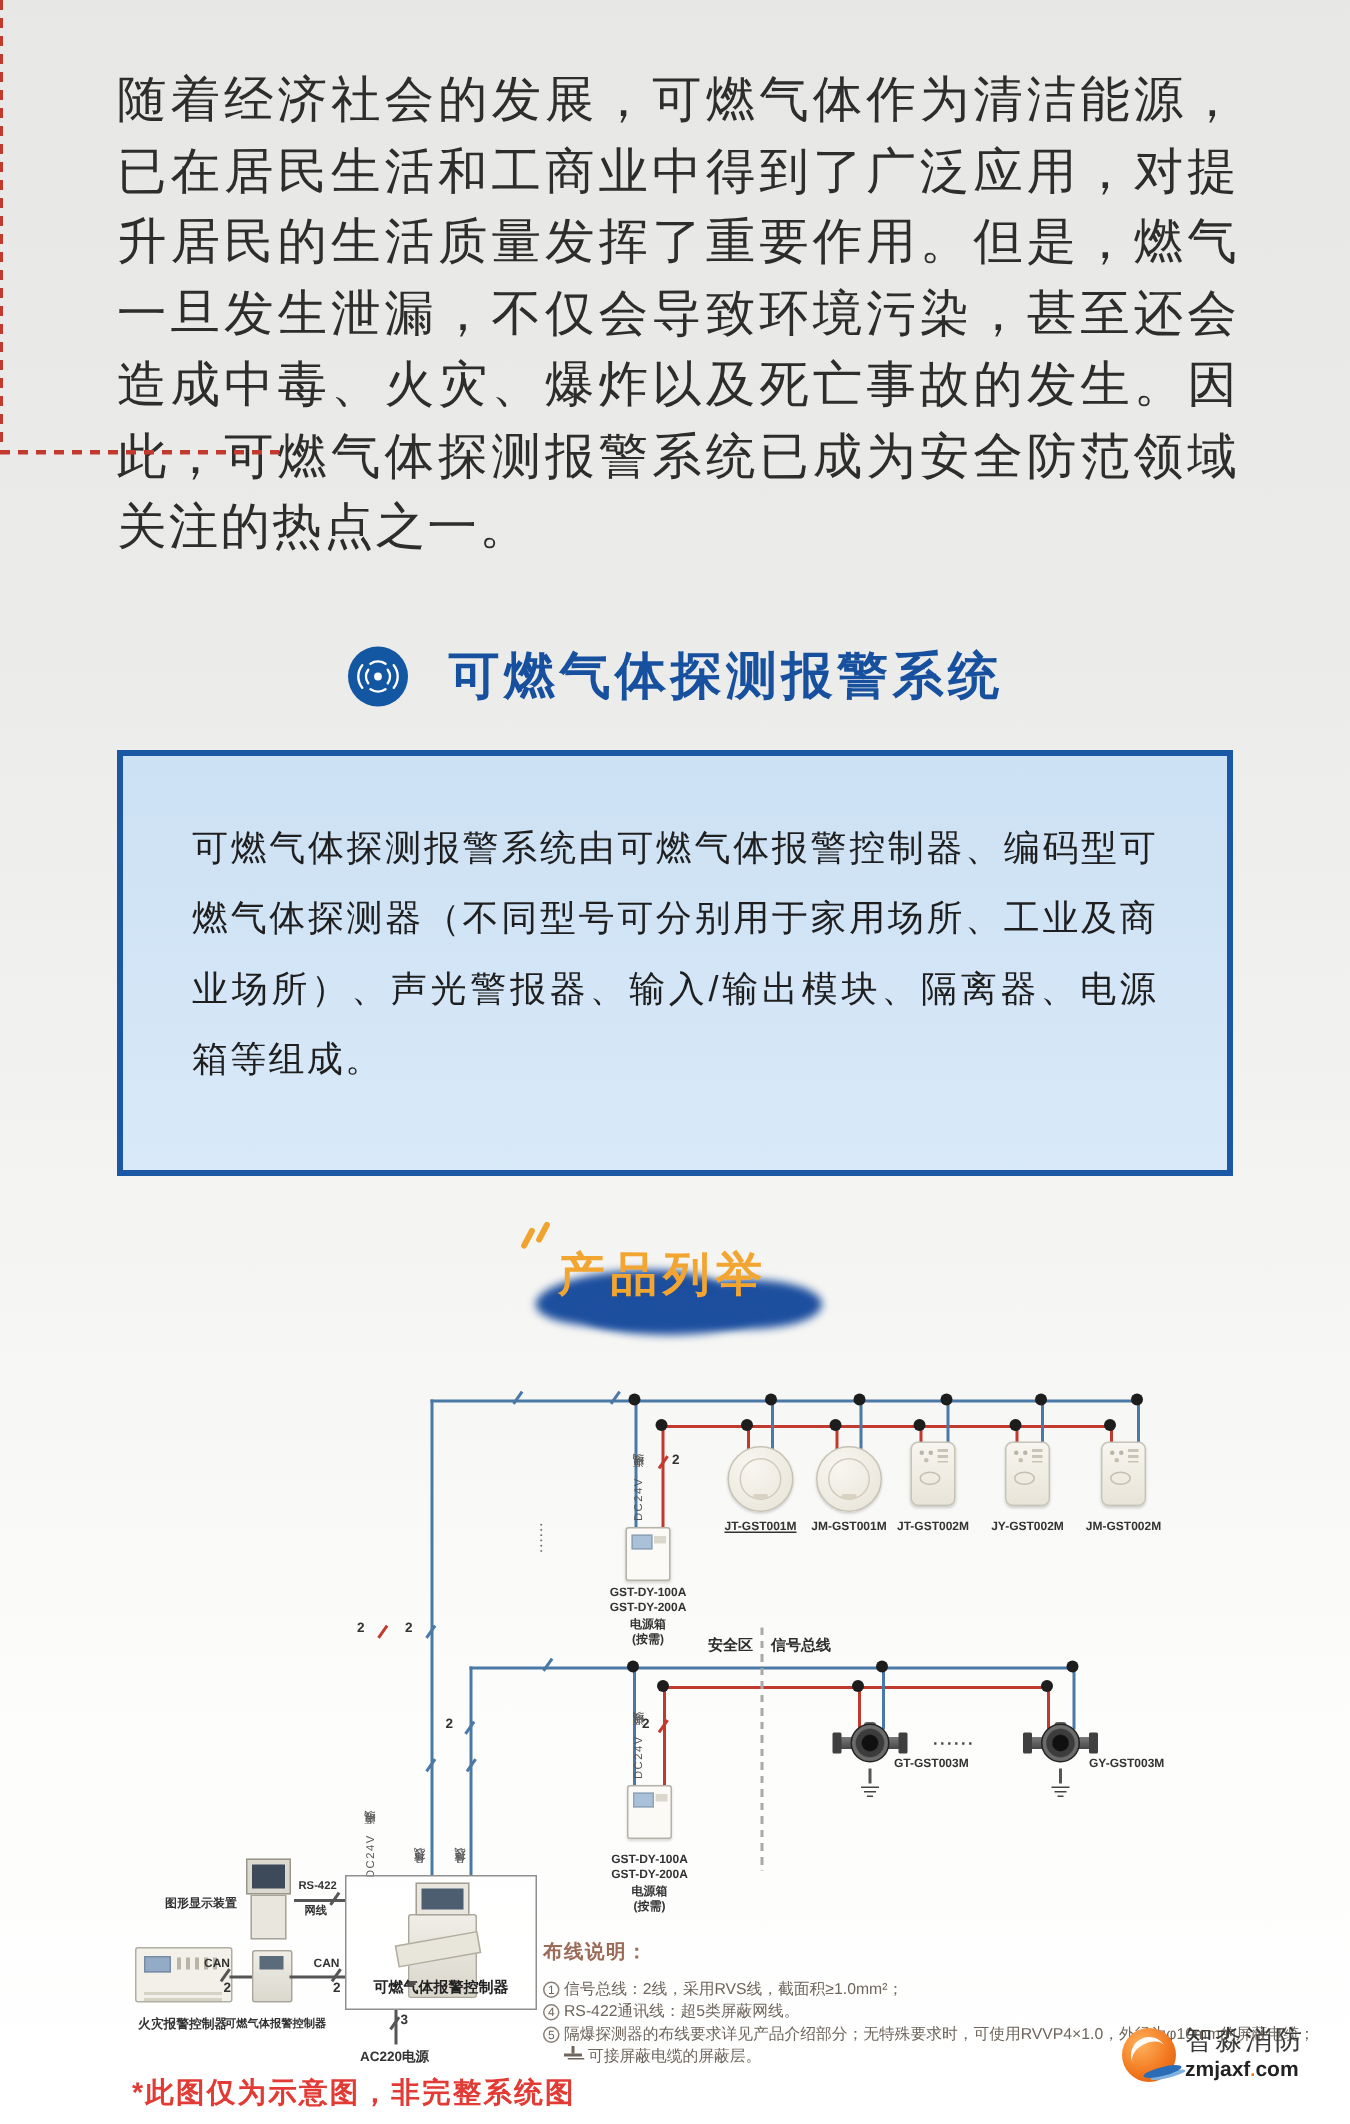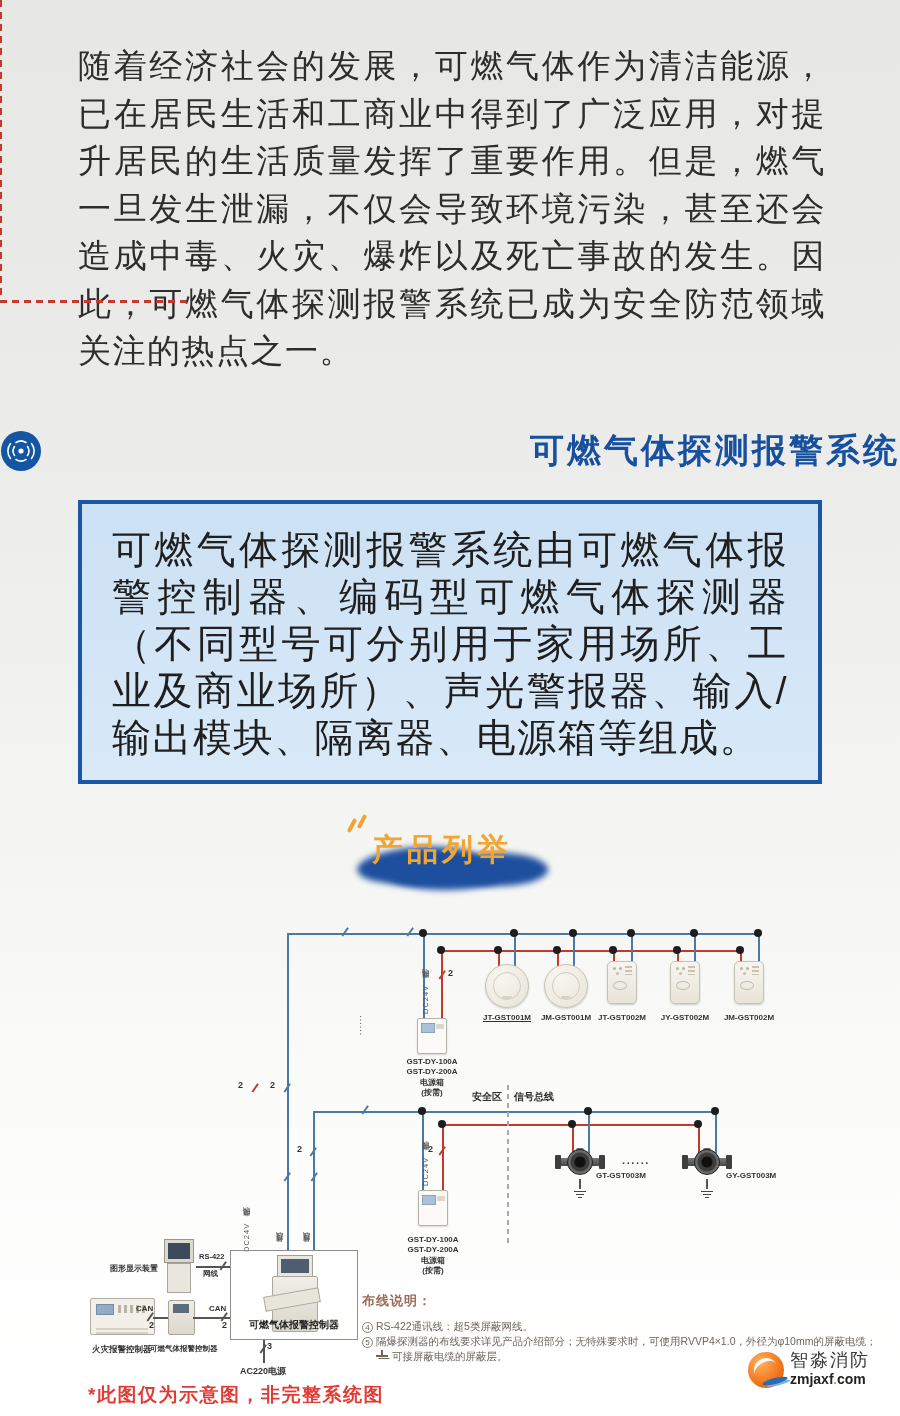--- a/index.html
+++ b/index.html
@@ -2,27 +2,27 @@
 <html><head>
 <meta charset="utf-8">
 <style>
   html,body{margin:0;padding:0;}
   body{font-family:"Liberation Sans","DejaVu Sans",sans-serif;}
   .page{position:relative;width:900px;height:1416px;overflow:hidden;
         background:linear-gradient(180deg,#e7e7e5 0%,#ebebe9 30%,#f4f4f2 58%,#fcfcfb 80%,#ffffff 100%);}
   
   .intro{position:absolute;left:78px;top:42px;width:748px;font-size:33px;line-height:47.5px;
          letter-spacing:1.5px;color:#2d2d2d;font-weight:500;text-align:justify;}
-  .sec-head{position:absolute;left:0;top:428px;width:900px;display:flex;justify-content:space-between;
+  .sec-head{position:absolute;left:0;top:428px;width:900px;display:flex;justify-content:center;
             align-items:center;gap:26px;}
   .sec-title{font-size:34px;font-weight:bold;color:#17509e;letter-spacing:3px;}
   .infobox{position:absolute;left:78px;top:500px;width:744px;height:284px;box-sizing:border-box;
            border:4px solid #1a57a5;background:linear-gradient(180deg,#cce1f4,#d9e9f8);
            padding:22px 30px;}
-  .infobox p{margin:0;font-size:39px;line-height:47px;letter-spacing:1.5px;color:#1f1f1f;
+  .infobox p{margin:16px;font-size:24px;line-height:47px;letter-spacing:1.5px;color:#1f1f1f;
              font-weight:500;text-align:justify;}
   
   .blob{position:absolute;background:#1d4f9f;border-radius:50%;filter:blur(3px);}
   .quote-bar{position:absolute;width:4px;height:15px;border-radius:3px;background:#f0a42f;
              transform:rotate(28deg);}
   .prod-title{position:absolute;left:372px;top:829px;font-size:31px;font-weight:bold;
               color:#f2a530;letter-spacing:4px;}
   
   .dg{position:absolute;left:0;top:0;width:900px;height:1416px;}
   .hl,.vl{position:absolute;}
@@ -348,20 +348,21 @@
     <span class="mb-label">可燃气体报警控制器</span>
 
     <div class="vl dark" style="left:263px;top:1340px;height:23px;"></div>
     <span class="tick dark" style="left:258px;top:1348px;"></span>
     <span class="qty" style="left:267px;top:1341px;">3</span>
     <span class="dl dlc" style="left:233px;top:1365px;width:60px;font-size:9px;">AC220电源</span>
   </div>
 
   <div class="notes">
     <p class="notes-title">布线说明：</p>
+    <div class="note-line"><span class="note-num">1</span><span>信号总线：2线，采用RVS线，截面积≥1.0mm²；</span></div>
     <div class="note-line"><span class="note-num">4</span><span>RS-422通讯线：超5类屏蔽网线。</span></div>
     <div class="note-line"><span class="note-num">5</span><span>隔爆探测器的布线要求详见产品介绍部分；无特殊要求时，可使用RVVP4×1.0，外径为φ10mm的屏蔽电缆；</span></div>
     <div class="note-line" style="padding-left:12px;"><span class="gnd-sym"></span><span>可接屏蔽电缆的屏蔽层。</span></div>
   </div>
 
   <div class="footnote">*此图仅为示意图，非完整系统图</div>
 
   <div class="logo">
     <span class="logo-ball"></span>
     <span class="logo-wing"></span>

